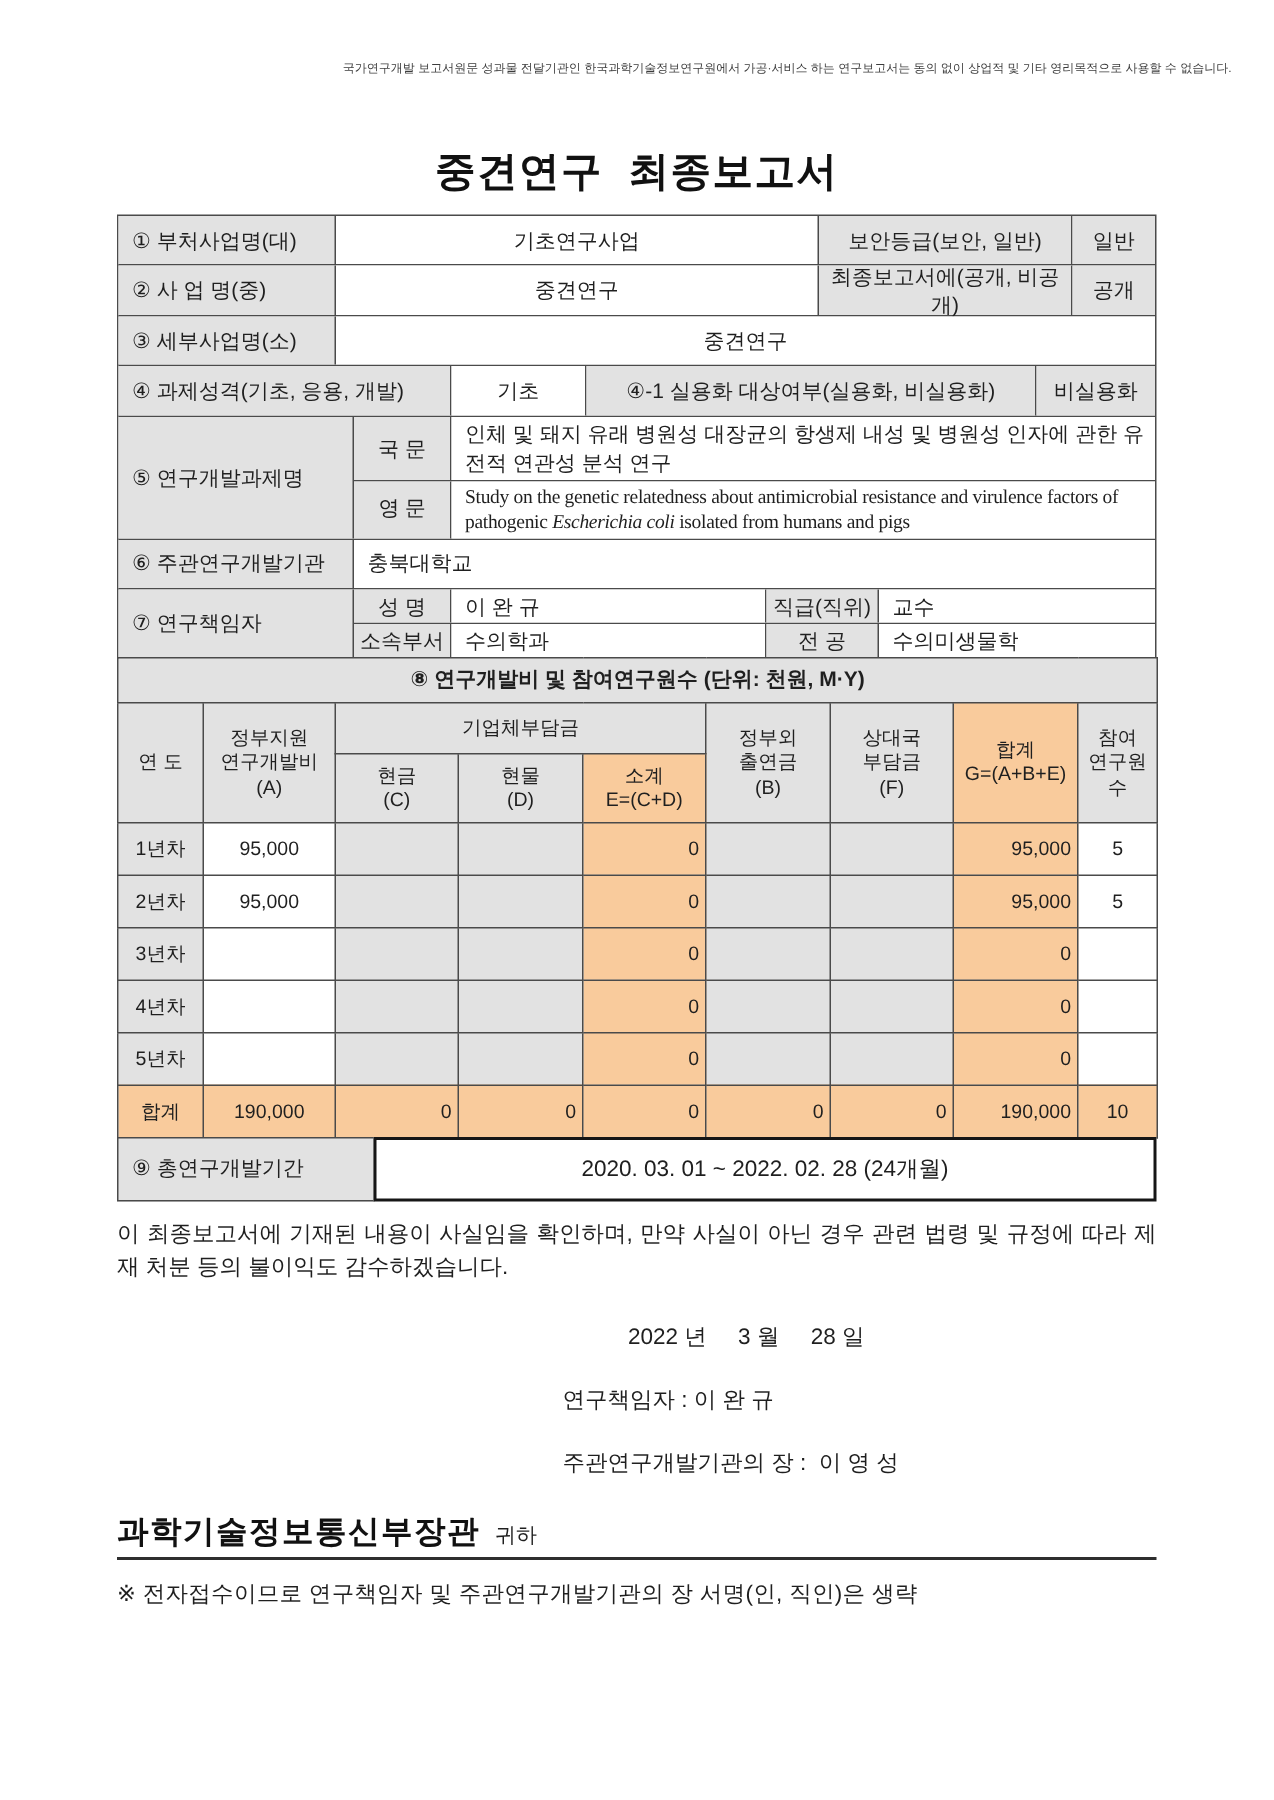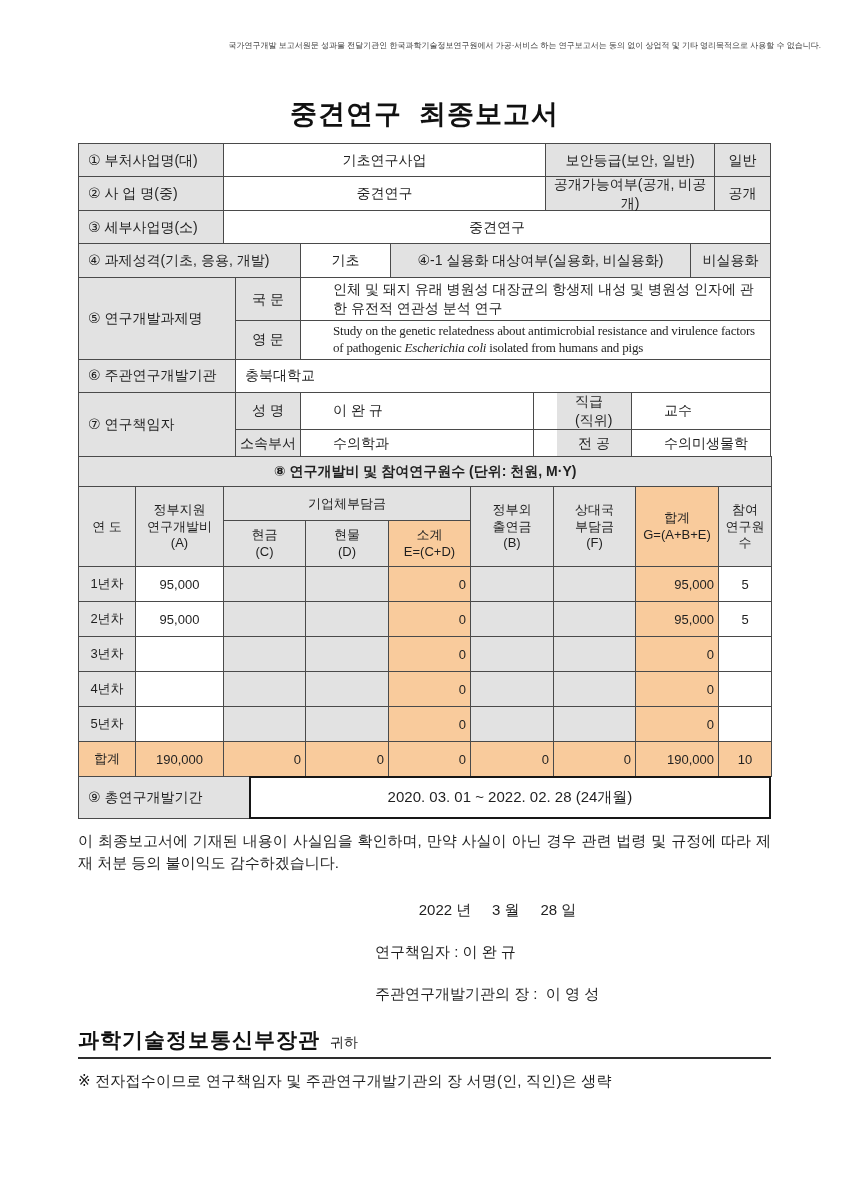--- a/index.html
+++ b/index.html
@@ -38,35 +38,35 @@
     font-size:14px; line-height:1.3; padding:2px 6px;
   }
   .cell:last-child { border-right:none; }
   .lft { justify-content:flex-start; padding-left:9px; }
   .ctr { justify-content:center; text-align:center; }
   .r1,.r3,.r6 { height:33px; }
   .r2,.r4 { height:34px; }
   .fill { flex:1; }
 
   .sub-col { flex:1; display:flex; flex-direction:column; }
-  .sub-row { display:flex; border-bottom:1px solid #4a4a4a; flex:1;gap:23px; }
+  .sub-row { display:flex; border-bottom:1px solid #4a4a4a; flex:1; }
   .sub-row:last-child { border-bottom:none; }
 
   .r5a { height:49px; }
   .r5b { height:44px;font-family:Liberation Serif, serif; }
   .r7a { height:37px; }
   .r7b { height:38px;justify-content:flex-end; }
   .kor-title { font-size:14px; line-height:1.35; }
   .eng-title { font-size:13px; line-height:1.3; letter-spacing:-0.2px; }
 
   
   .w145{width:145px;} .w292{width:322px;} .w169{width:169px;}
   .w222{width:222px;} .w90{width:90px;} .w300{width:300px;}
   .w157{width:157px;} .w65{width:65px; justify-content:center; padding:2px 2px;}
-  .w210{width:210px;} .w75{width:75px; justify-content:center; padding:2px 18px;}
+  .w210{width:210px;} .w75{width:75px; justify-content:center; padding:2px 2px;}
 
   
   table.budget {
     width:693px; border-collapse:collapse; table-layout:fixed;
     margin-top:-1px;
   }
   table.budget td, table.budget th {
     border:1px solid #4a4a4a; font-size:13px; font-weight:normal;
     padding:1px 4px; color:#1f1f1f;
   }
@@ -120,21 +120,21 @@
       <div class="trow r1">
         <div class="cell g lft w145">① 부처사업명(대)</div>
         <div class="cell w ctr w292">기초연구사업</div>
         <div class="cell g ctr w169">보안등급(보안, 일반)</div>
         <div class="cell g ctr fill">일반</div>
       </div>
 
       <div class="trow r2">
         <div class="cell g lft w145">② 사  업  명(중)</div>
         <div class="cell w ctr w292">중견연구</div>
-        <div class="cell g ctr w169">공개가능여부(공개, 비공개)</div>
+        <div class="cell g ctr w169">최종보고서에(공개, 비공개)</div>
         <div class="cell g ctr fill">공개</div>
       </div>
 
       <div class="trow r3">
         <div class="cell g lft w145">③ 세부사업명(소)</div>
         <div class="cell w ctr fill">중견연구</div>
       </div>
 
       <div class="trow r4">
         <div class="cell g lft w222">④ 과제성격(기초, 응용, 개발)</div>

